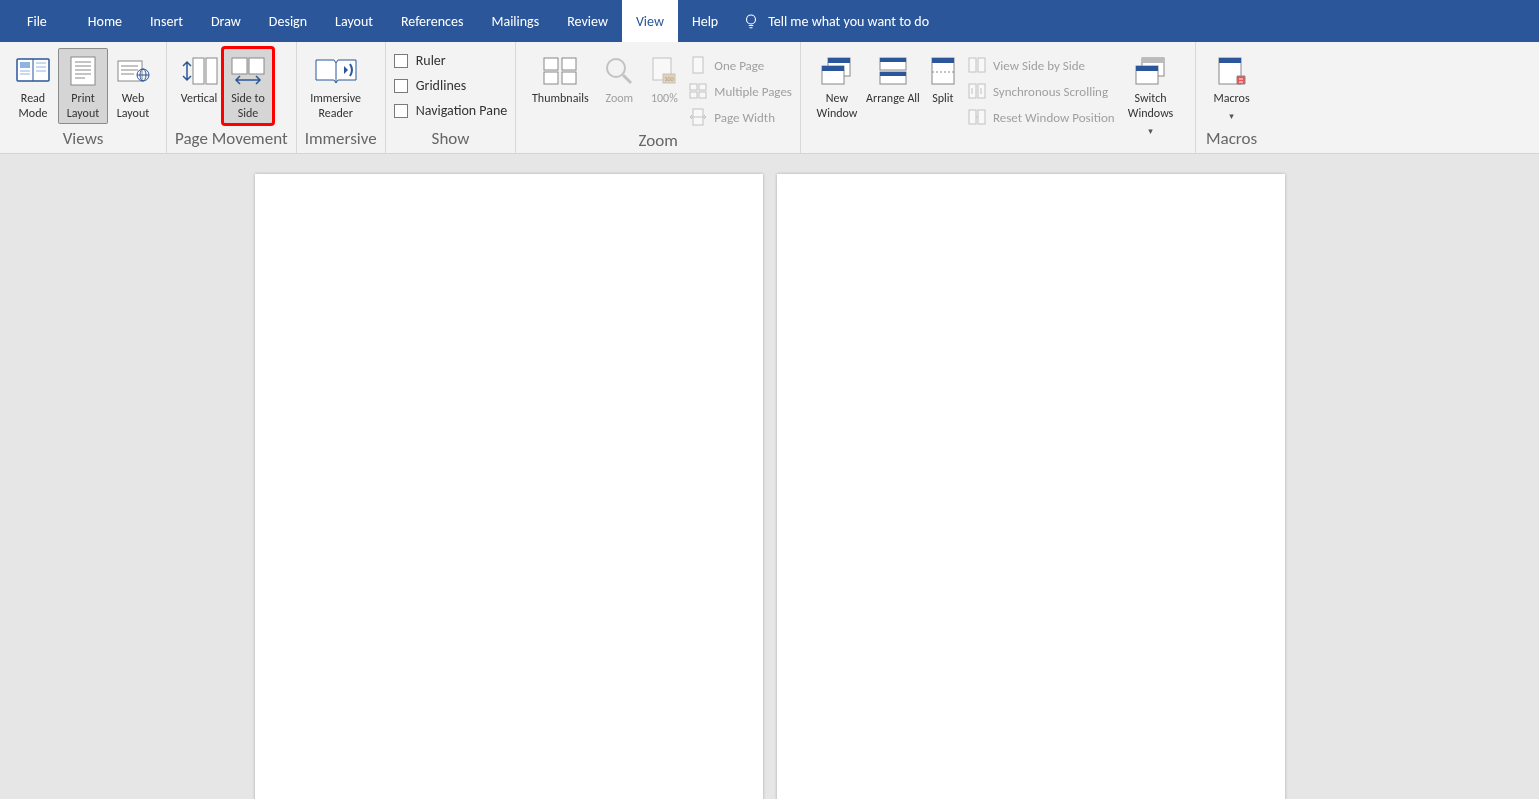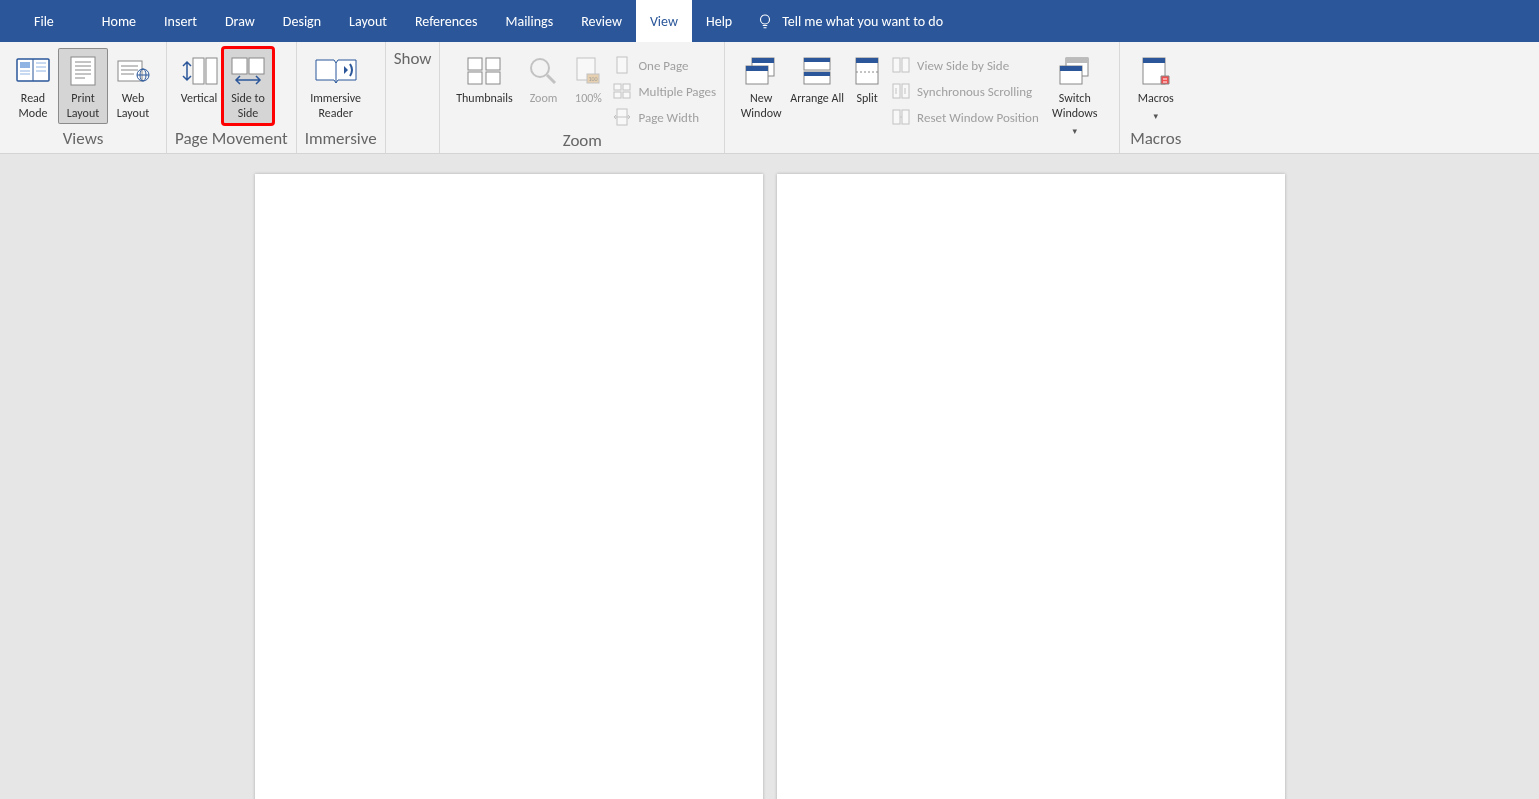--- a/index.html
+++ b/index.html
@@ -26,21 +26,21 @@
     height: 42px;
     display: flex;
     align-items: center;
     cursor: pointer;
   }
   .tabbar .tab.active {
     background: #fff;
     color: #2b579a;
   }
   .tabbar .tab.file {
-    padding: 0 34px;
+    padding: 0 27px;
   }
   .tellme {
     display: flex;
     align-items: center;
     margin-left: 10px;
     color: #fff;
   }
   .tellme .bulb {
     width: 18px; height: 18px; margin-right: 8px;
   }
@@ -241,20 +241,34 @@
         </div>
         <div class="lbl">
             <span>Immersive Reader</span>
           </div>
       </div>
     </div>
     <div class="group-label">Immersive</div>
   </div>
 
   <div class="group">
+    <div class="checklist">
+      <div class="checkitem">
+        <span class="box"></span>
+        <span>Ruler</span>
+      </div>
+      <div class="checkitem">
+        <span class="box"></span>
+        <span>Gridlines</span>
+      </div>
+      <div class="checkitem">
+        <span class="box"></span>
+        <span>Navigation Pane</span>
+      </div>
+    </div>
     <div class="group-label">Show</div>
   </div>
 
   <div class="group">
     <div class="group-row">
       <div class="bigbtn" style="width:72px">
         <div class="icon">
           <svg width="36" height="30" viewBox="0 0 36 30">
               <rect x="2" y="2" width="14" height="12" fill="#fff" stroke="#888"></rect>
               <rect x="20" y="2" width="14" height="12" fill="#fff" stroke="#888"></rect>

